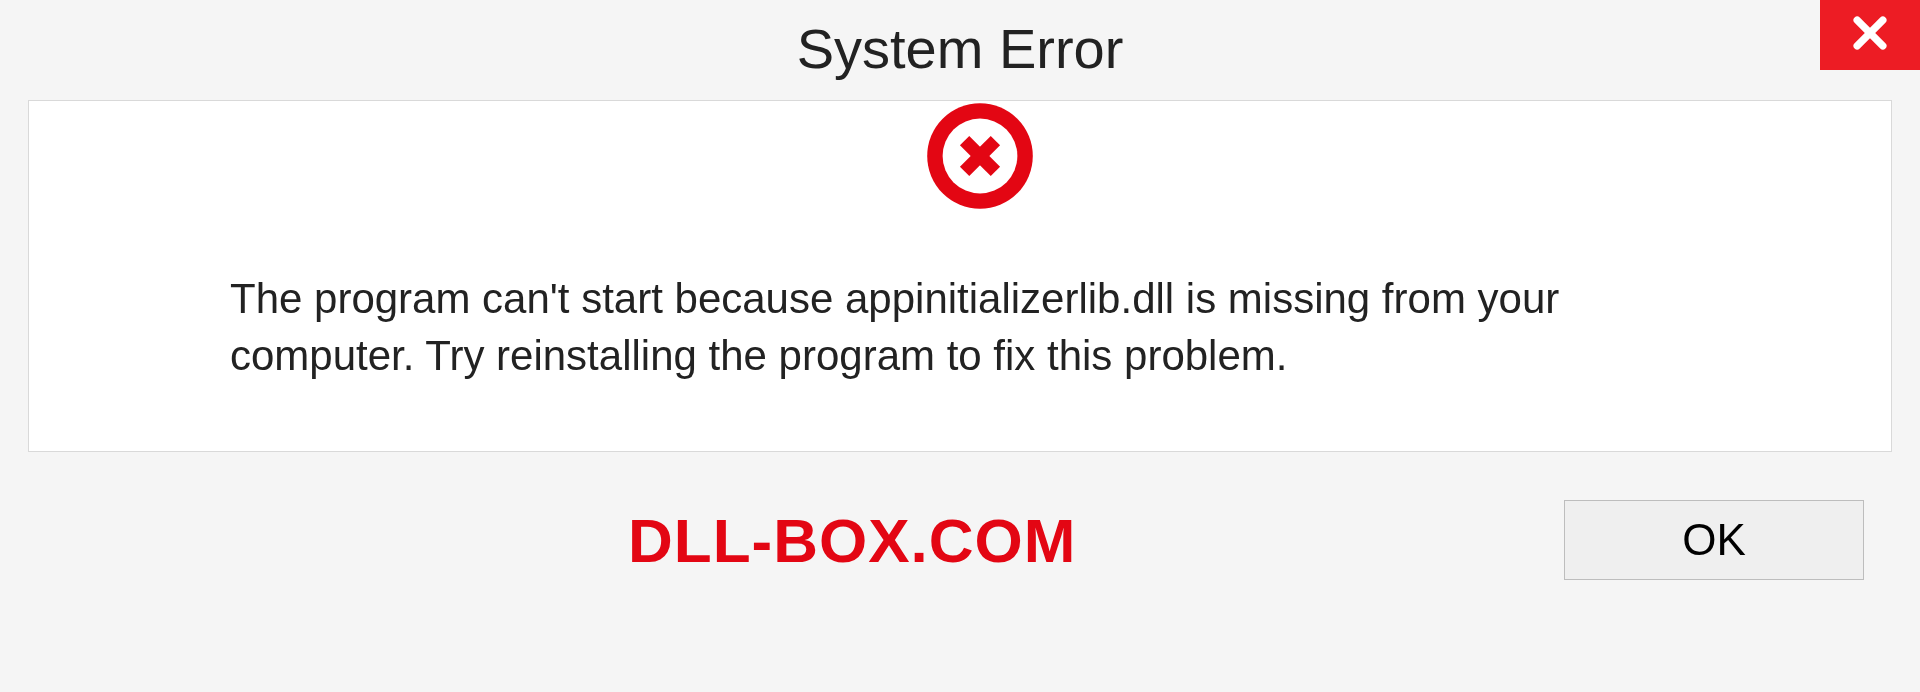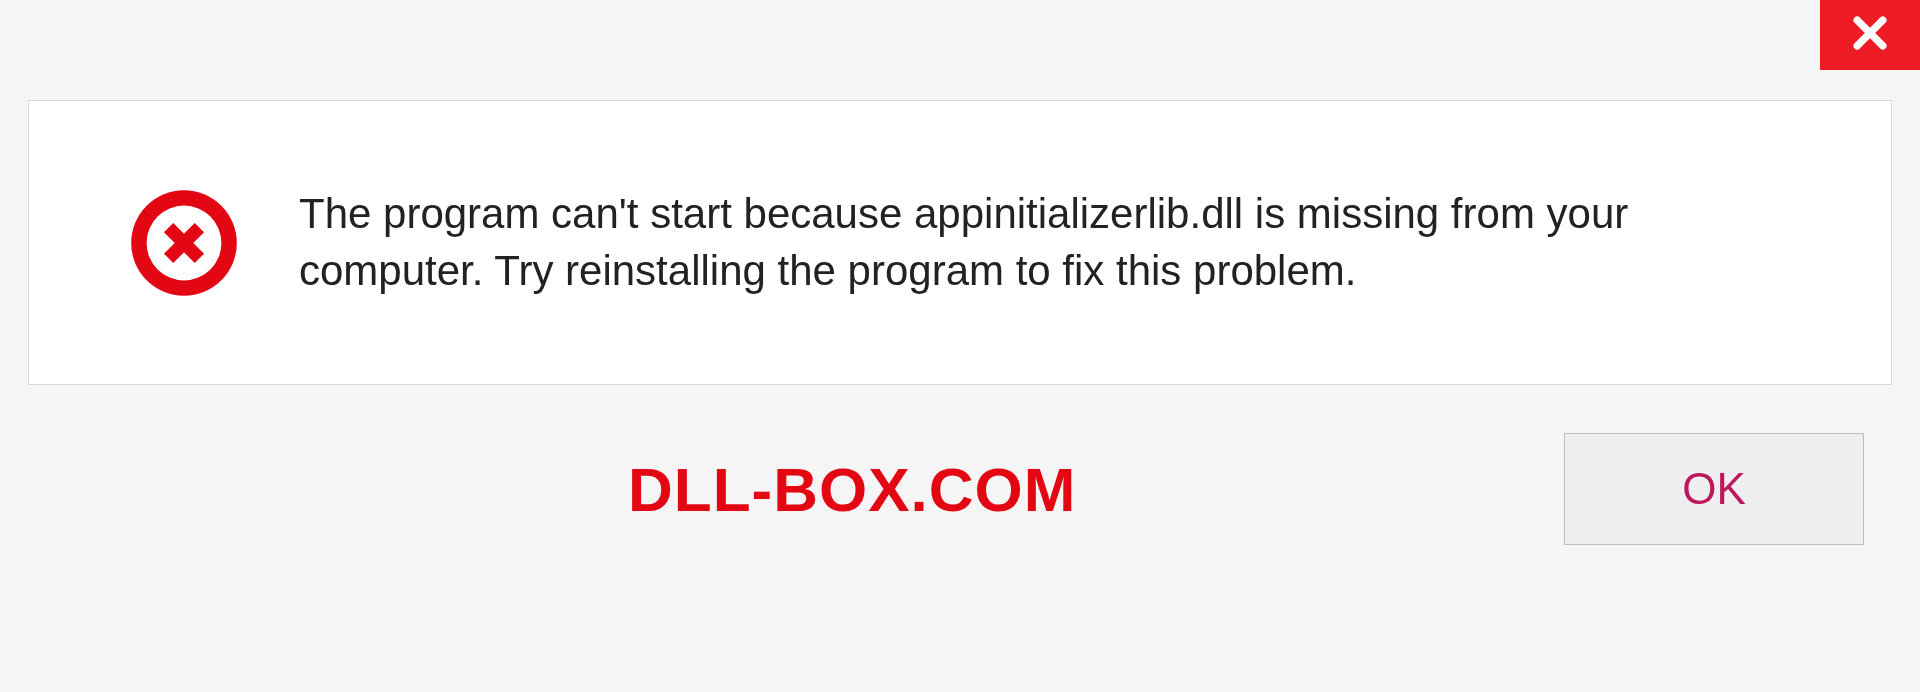--- a/index.html
+++ b/index.html
@@ -42,25 +42,26 @@
       cursor: pointer;
     }
     .close-btn svg {
       width: 44px;
       height: 44px;
     }
     .content-panel {
       margin: 0 28px 28px 28px;
       border: 1px solid #d9d9d9;
       background: #ffffff;
-      height: 285px;
+      height: 352px;
       display: flex;
       align-items: center;
       padding: 0 60px 0 100px;
       gap: 60px;
+      flex-direction: column;
     }
     .error-icon {
       flex-shrink: 0;
       width: 110px;
       height: 110px;
     }
     .message {
       font-size: 42px;
       line-height: 1.35;
       color: #222;
@@ -75,36 +76,37 @@
     }
     .branding {
       font-size: 62px;
       font-weight: 800;
       color: #e30613;
       letter-spacing: 1px;
       margin-left: 600px;
     }
     .ok-btn {
       width: 300px;
-      height: 112px;
+      height: 80px;
       border: 1px solid #bdbdbd;
       background: #efefef;
       font-size: 44px;
       font-family: inherit;
-      color: #be185d;
+      color: #000000;
       cursor: pointer;
       display: flex;
       align-items: center;
       justify-content: center;
     }
   </style>
 </head>
 <body>
 
 <div class="titlebar">
+  <div class="title">System Error</div>
   <div class="close-btn">
     <span>
       <svg viewBox="0 0 24 24">
         <line x1="5" y1="5" x2="19" y2="19" stroke="#ffffff" stroke-width="4" stroke-linecap="round"></line>
         <line x1="19" y1="5" x2="5" y2="19" stroke="#ffffff" stroke-width="4" stroke-linecap="round"></line>
       </svg>
     </span>
   </div>
 </div>
 

